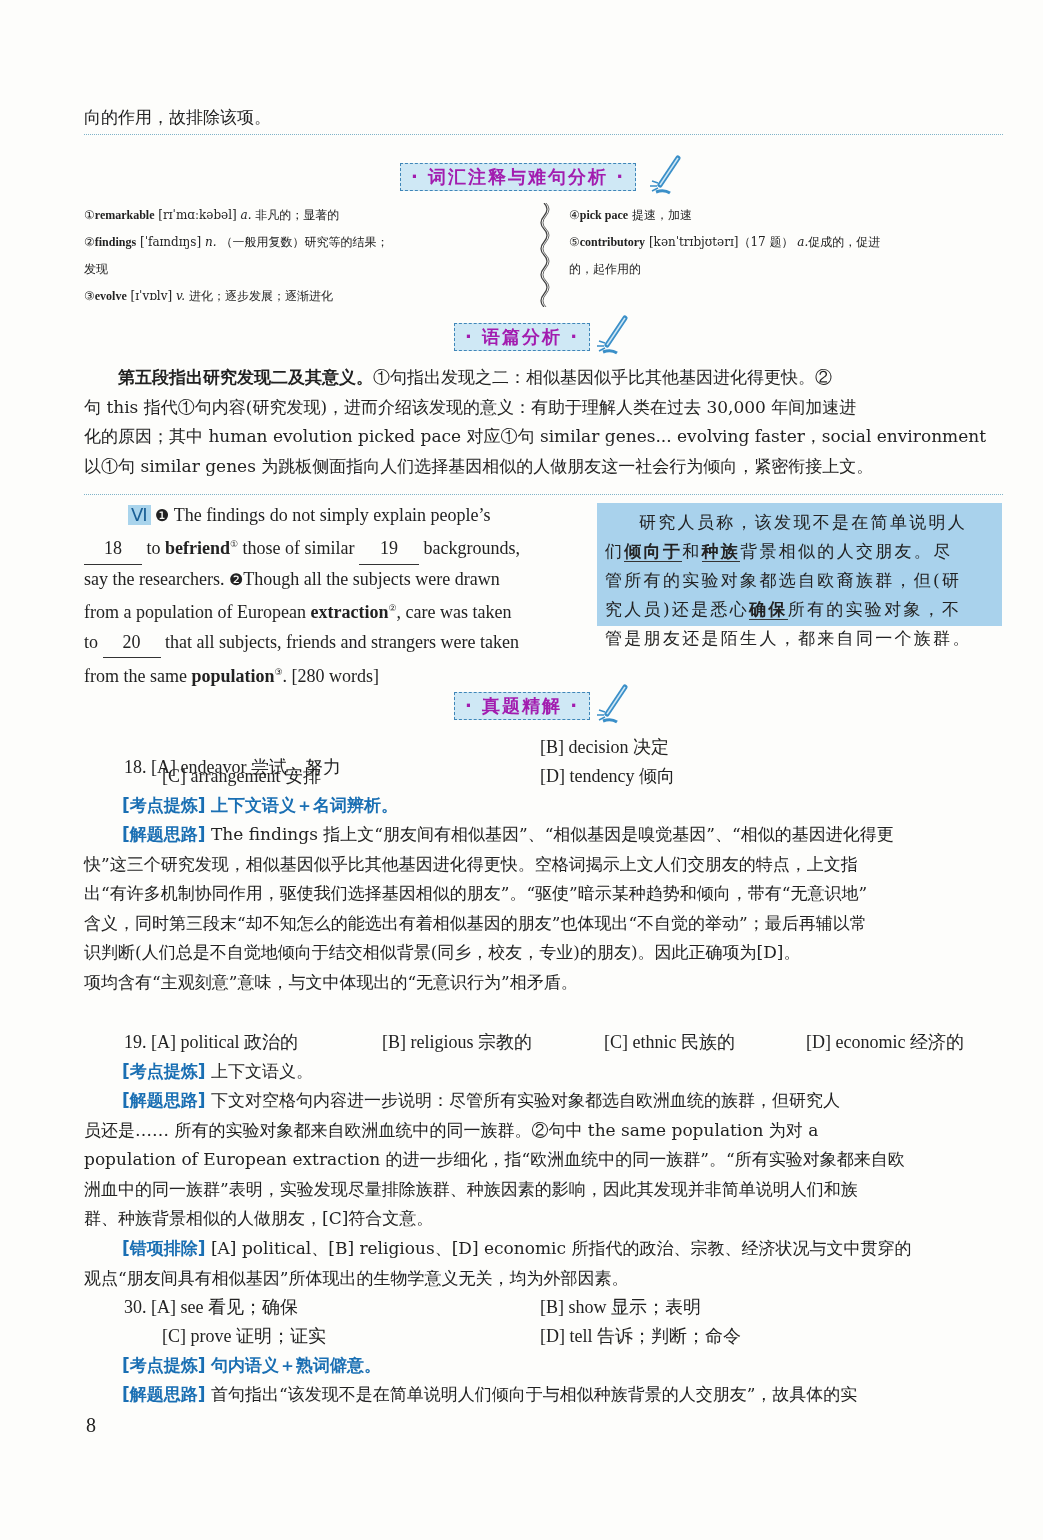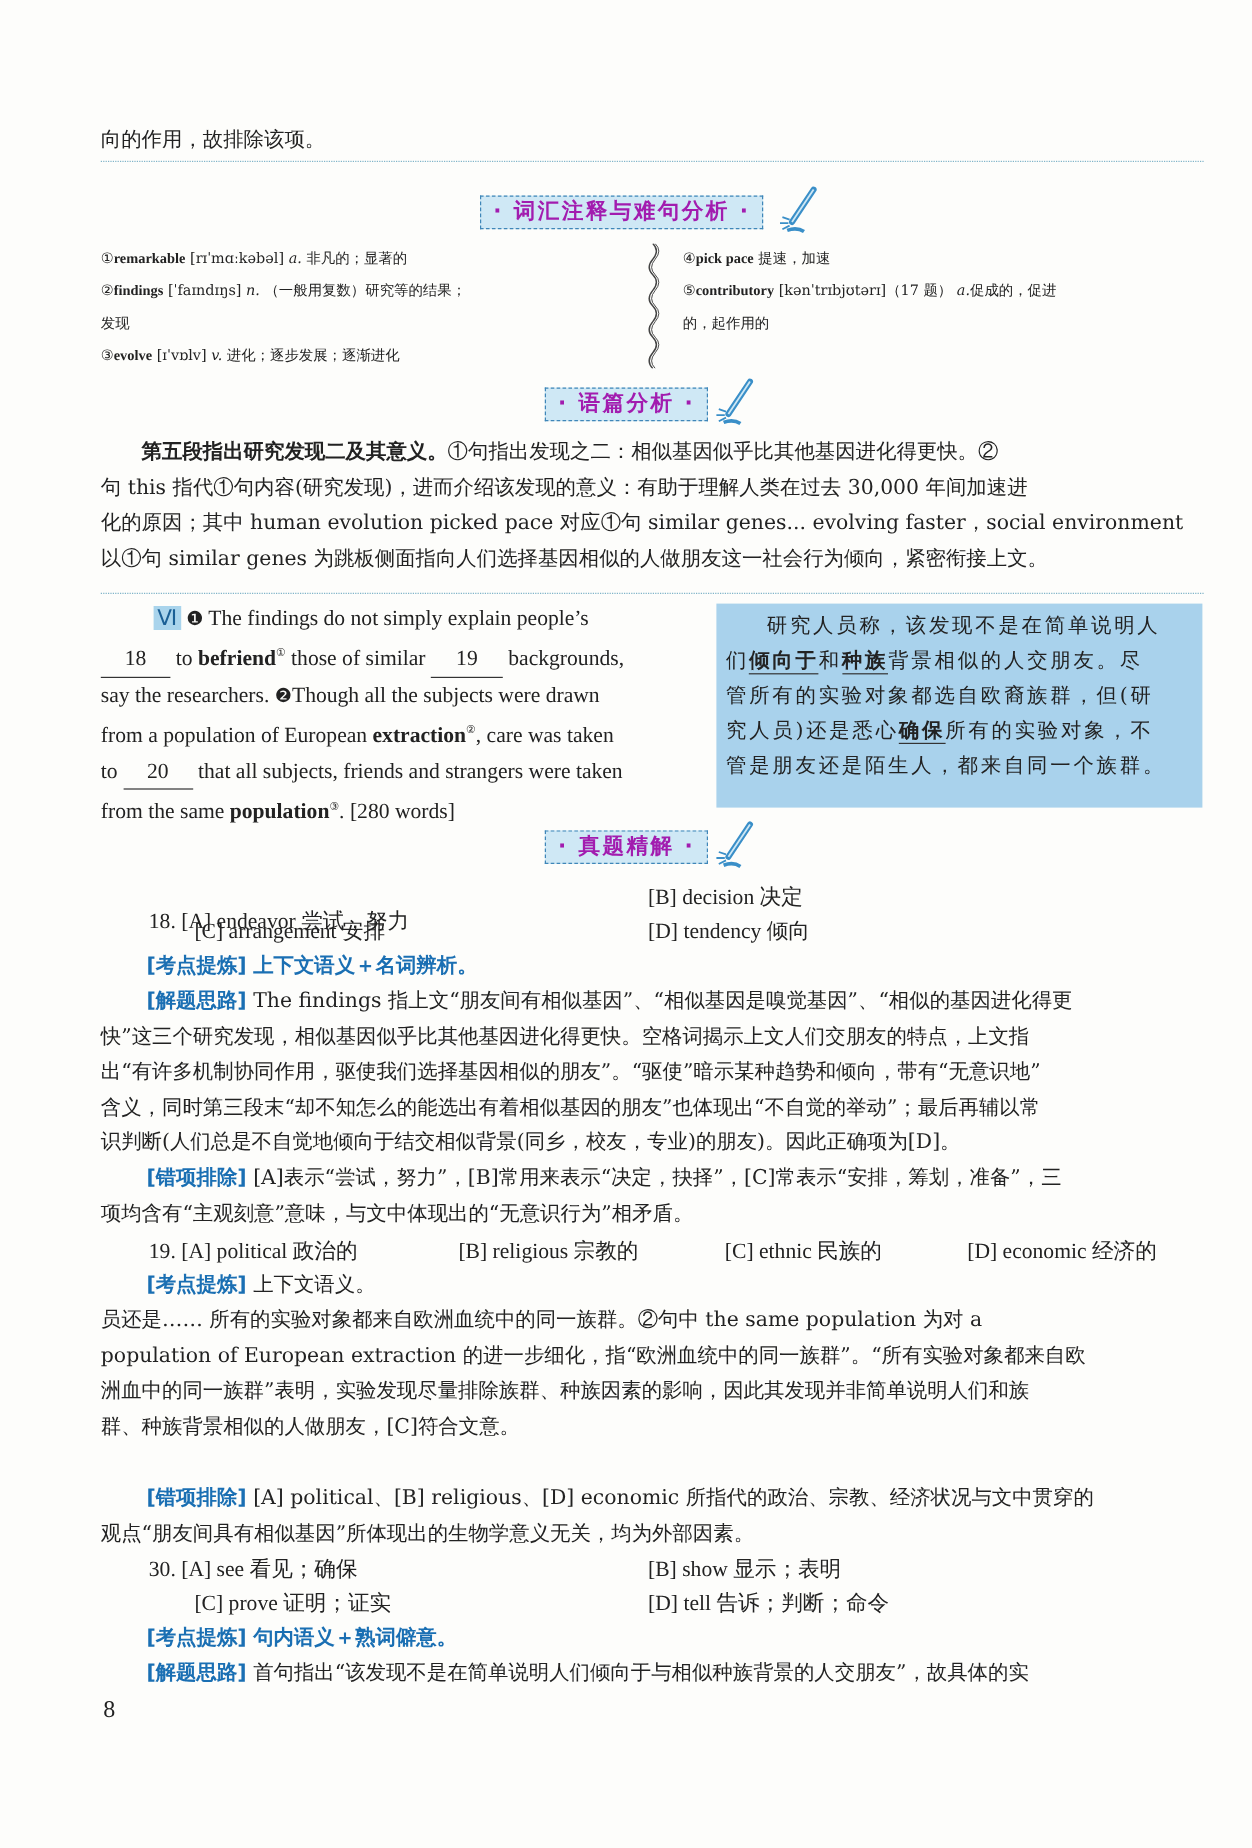--- a/index.html
+++ b/index.html
@@ -19,21 +19,21 @@
   .vocab b { font-family: "Liberation Serif", serif; }
   .wavy { position: absolute; left: 537px; top: 203px; width: 14px; height: 104px; }
   .para { position: absolute; left: 84px; width: 918px; font-size: 17px; line-height: 29.5px; text-align: justify; }
   .para .bold { font-weight: bold; font-family: "DejaVu Sans", sans-serif; }
   .passage { position: absolute; left: 84px; width: 496px; font-family: "Liberation Serif", serif; font-size: 18px; line-height: 29.4px; text-align: justify; }
   .roman-badge { background: #a9d4ec; color: #1a5f95; padding: 0 3px; font-family: "Liberation Serif", serif; }
   .blank { display: inline-block; border-bottom: 1px solid #333; text-align: center; }
   .circled { font-family: "DejaVu Sans", sans-serif; font-size: 16px; }
   sup { font-size: 9px; }
   .trans-box {
-    position: absolute; left: 597px; top: 503px; width: 405px; height: 170px; background: #a9d2ec;
+    position: absolute; left: 597px; top: 503px; width: 405px; height: 123px; background: #a9d2ec;
     font-size: 17px; line-height: 29px; padding: 5px 6px 0 8px; box-sizing: border-box; letter-spacing: 2.3px;
   }
   .trans-box u { text-decoration: none; border-bottom: 1.5px solid #333; font-weight: bold; }
   .opt-line { position: absolute; font-family: "Liberation Serif", serif; font-size: 18px; line-height: 22px; white-space: nowrap; }
   .blue-label { color: #1a6fb3; font-family: "DejaVu Sans", sans-serif; font-weight: bold; }
   .blue-full { color: #1a6fb3; font-family: "DejaVu Sans", sans-serif; font-weight: bold; }
   .expl { position: absolute; left: 84px; width: 918px; font-size: 17px; line-height: 29.5px; text-align: justify; }
   .page-num { position: absolute; left: 86px; top: 1414px; font-size: 20px; font-family: "Liberation Serif", serif; }
 </style>
 </head>
@@ -130,30 +130,30 @@
 <div class="opt-line" style="left:540px; top:765px;">[D] tendency 倾向</div>
 <div class="line" style="left:122px; top:794px;"><span class="blue-full">[考点提炼]</span> <span class="blue-full">上下文语义＋名词辨析。</span></div>
 <div class="expl" style="top:820px;">
   <div style="text-indent:38px;"><span class="blue-label">[解题思路]</span> <span>The findings 指上文“朋友间有相似基因”、“相似基因是嗅觉基因”、“相似的基因进化得更</span></div>
   <div>快”这三个研究发现，相似基因似乎比其他基因进化得更快。空格词揭示上文人们交朋友的特点，上文指</div>
   <div>出“有许多机制协同作用，驱使我们选择基因相似的朋友”。“驱使”暗示某种趋势和倾向，带有“无意识地”</div>
   <div>含义，同时第三段末“却不知怎么的能选出有着相似基因的朋友”也体现出“不自觉的举动”；最后再辅以常</div>
   <div>识判断(人们总是不自觉地倾向于结交相似背景(同乡，校友，专业)的朋友)。因此正确项为[D]。</div>
 </div>
 <div class="expl" style="top:968px;">
-  <div style="text-indent:38px;"><span class="blue-label">[错项排除]</span> <span>[A]表示“尝试，努力”，[B]常用来表示“决定，抉择”，[C]常表示“安排，筹划，准备”，三</span></div>
   <div>项均含有“主观刻意”意味，与文中体现出的“无意识行为”相矛盾。</div>
 </div>
 
 <div class="opt-line" style="left:124px; top:1031px;">19. [A] political 政治的</div>
 <div class="opt-line" style="left:382px; top:1031px;">[B] religious 宗教的</div>
 <div class="opt-line" style="left:604px; top:1031px;">[C] ethnic 民族的</div>
 <div class="opt-line" style="left:806px; top:1031px;">[D] economic 经济的</div>
 <div class="line" style="left:122px; top:1060px;"><span class="blue-label">[考点提炼]</span> <span>上下文语义。</span></div>
 <div class="expl" style="top:1086px;">
+  <div style="text-indent:38px;"><span class="blue-label">[解题思路]</span> <span>下文对空格句内容进一步说明：尽管所有实验对象都选自欧洲血统的族群，但研究人</span></div>
   <div>员还是…… 所有的实验对象都来自欧洲血统中的同一族群。②句中 the same population 为对 a</div>
   <div>population of European extraction 的进一步细化，指“欧洲血统中的同一族群”。“所有实验对象都来自欧</div>
   <div>洲血中的同一族群”表明，实验发现尽量排除族群、种族因素的影响，因此其发现并非简单说明人们和族</div>
   <div>群、种族背景相似的人做朋友，[C]符合文意。</div>
 </div>
 <div class="expl" style="top:1234px;">
   <div style="text-indent:38px;"><span class="blue-label">[错项排除]</span> <span>[A] political、[B] religious、[D] economic 所指代的政治、宗教、经济状况与文中贯穿的</span></div>
   <div>观点“朋友间具有相似基因”所体现出的生物学意义无关，均为外部因素。</div>
 </div>
 

